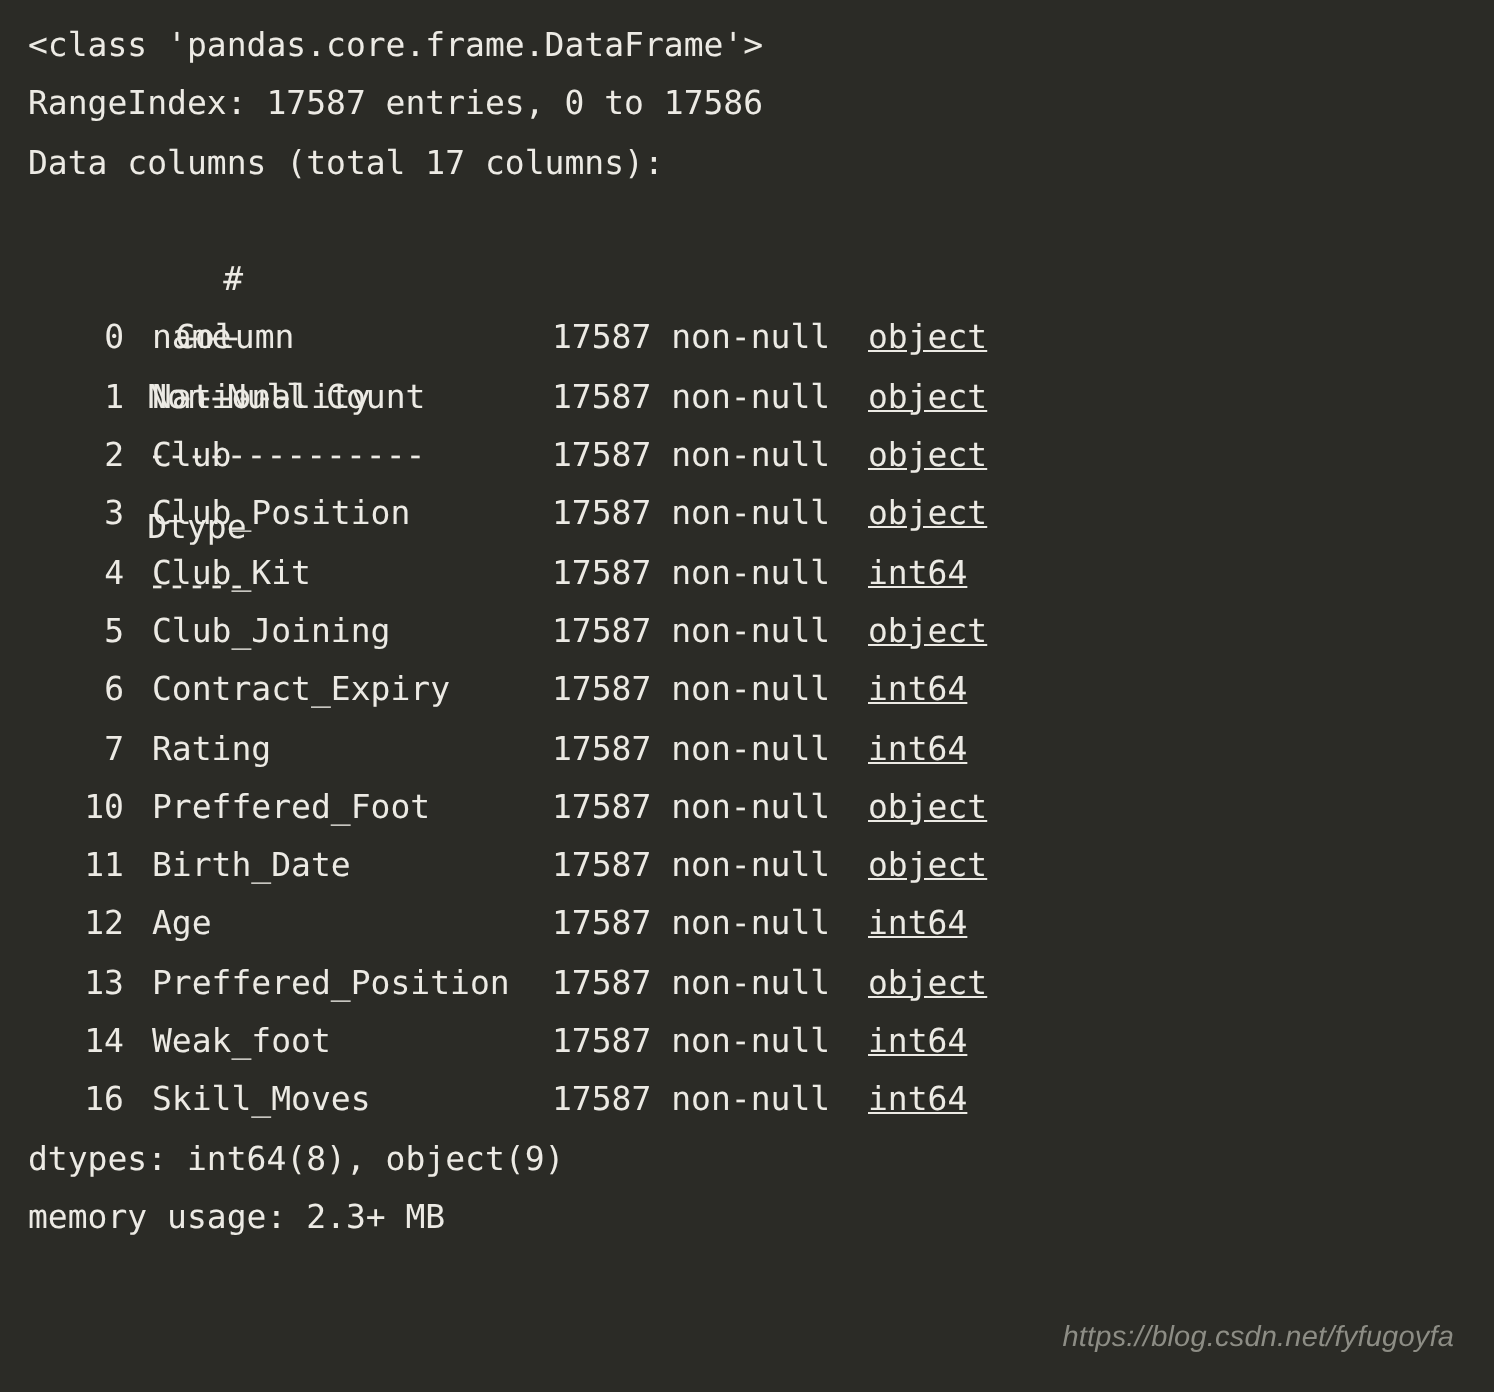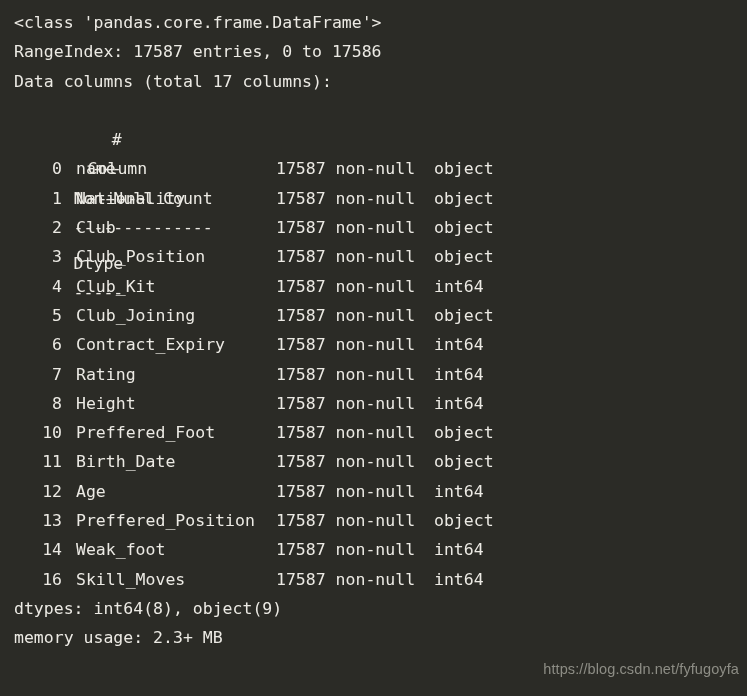--- a/index.html
+++ b/index.html
@@ -36,36 +36,37 @@
   }
   .line .seg {
     display: inline-block;
     white-space: pre;
     vertical-align: top;
   }
   
   .c-idx    { width: 48px; text-align: right; }
   .c-name   { width: 200px; text-align: left; padding-left: 14px; }
   .c-count  { width: 158px; text-align: left; }
-  .c-dtype  { width: 120px; text-align: left; }
+  .c-dtype  { width: 120px; text-align: left; text-decoration: underline; }
 
   .hdr-idx    { width: 48px; text-align: right; }
   .hdr-name   { width: 200px; text-align: left; padding-left: 14px; }
   .hdr-count  { width: 158px; text-align: left; }
   .hdr-dtype  { width: 120px; text-align: left; margin-top: 36px; }
 
   .watermark {
     position: absolute;
-    right: 8px;
+    right: 20px;
     bottom: 11px;
     font-family: "Liberation Sans", "DejaVu Sans", sans-serif;
     font-size: 14.5px;
     color: #8d8d85;
     white-space: pre;
     letter-spacing: 0.1px;
+    font-style: italic;
   }
 </style>
 </head>
 <body>
 
 <div id="screen">
 
   <div class="console">
 
     <div class="line">&lt;class 'pandas.core.frame.DataFrame'&gt;</div>
@@ -90,21 +91,20 @@
 
     <div id="rows-container">
         <div class="line"><span class="seg c-idx">0</span><span class="seg c-name">name</span><span class="seg c-count">17587 non-null</span><span class="seg c-dtype">object</span></div>
         <div class="line"><span class="seg c-idx">1</span><span class="seg c-name">Nationality</span><span class="seg c-count">17587 non-null</span><span class="seg c-dtype">object</span></div>
         <div class="line"><span class="seg c-idx">2</span><span class="seg c-name">Club</span><span class="seg c-count">17587 non-null</span><span class="seg c-dtype">object</span></div>
         <div class="line"><span class="seg c-idx">3</span><span class="seg c-name">Club_Position</span><span class="seg c-count">17587 non-null</span><span class="seg c-dtype">object</span></div>
         <div class="line"><span class="seg c-idx">4</span><span class="seg c-name">Club_Kit</span><span class="seg c-count">17587 non-null</span><span class="seg c-dtype">int64</span></div>
         <div class="line"><span class="seg c-idx">5</span><span class="seg c-name">Club_Joining</span><span class="seg c-count">17587 non-null</span><span class="seg c-dtype">object</span></div>
         <div class="line"><span class="seg c-idx">6</span><span class="seg c-name">Contract_Expiry</span><span class="seg c-count">17587 non-null</span><span class="seg c-dtype">int64</span></div>
         <div class="line"><span class="seg c-idx">7</span><span class="seg c-name">Rating</span><span class="seg c-count">17587 non-null</span><span class="seg c-dtype">int64</span></div>
-        <div class="line"><span class="seg c-idx">8</span><span class="seg c-name">Height</span><span class="seg c-count">17587 non-null</span><span class="seg c-dtype">int64</span></div>
         <div class="line"><span class="seg c-idx">10</span><span class="seg c-name">Preffered_Foot</span><span class="seg c-count">17587 non-null</span><span class="seg c-dtype">object</span></div>
         <div class="line"><span class="seg c-idx">11</span><span class="seg c-name">Birth_Date</span><span class="seg c-count">17587 non-null</span><span class="seg c-dtype">object</span></div>
         <div class="line"><span class="seg c-idx">12</span><span class="seg c-name">Age</span><span class="seg c-count">17587 non-null</span><span class="seg c-dtype">int64</span></div>
         <div class="line"><span class="seg c-idx">13</span><span class="seg c-name">Preffered_Position</span><span class="seg c-count">17587 non-null</span><span class="seg c-dtype">object</span></div>
         <div class="line"><span class="seg c-idx">14</span><span class="seg c-name">Weak_foot</span><span class="seg c-count">17587 non-null</span><span class="seg c-dtype">int64</span></div>
         <div class="line"><span class="seg c-idx">16</span><span class="seg c-name">Skill_Moves</span><span class="seg c-count">17587 non-null</span><span class="seg c-dtype">int64</span></div>
       </div>
 
     <div class="line">dtypes: int64(8), object(9)</div>
 

